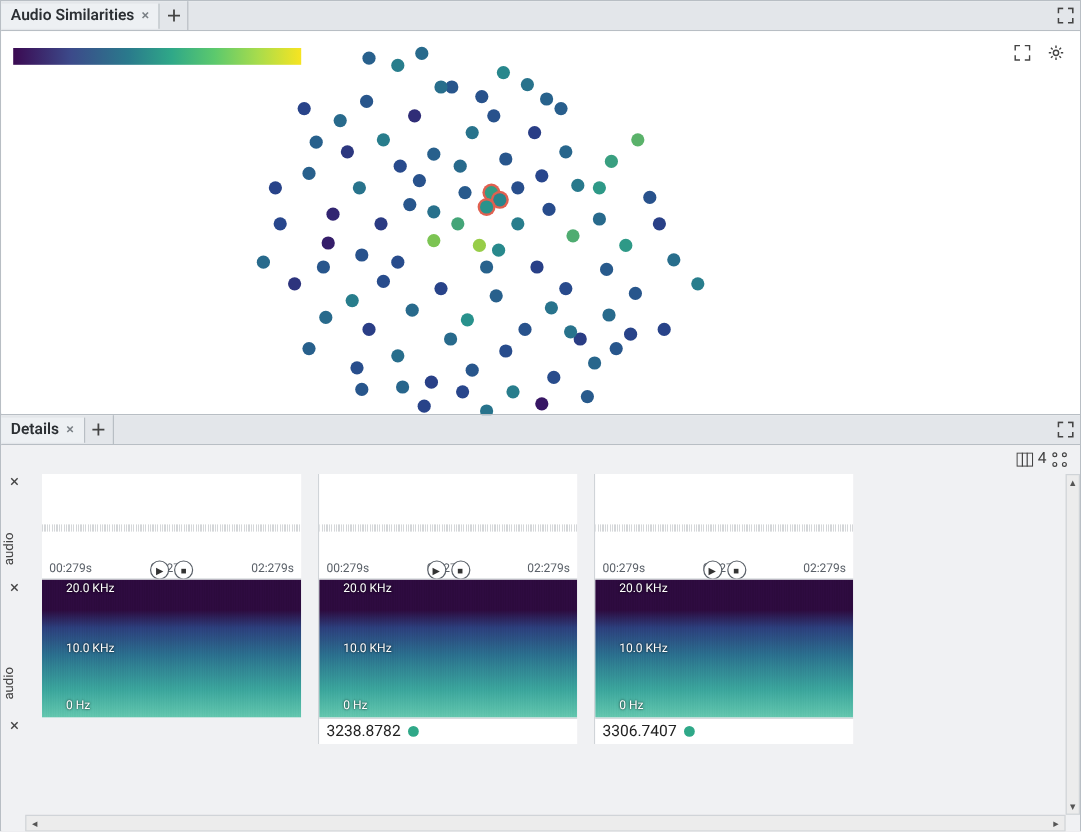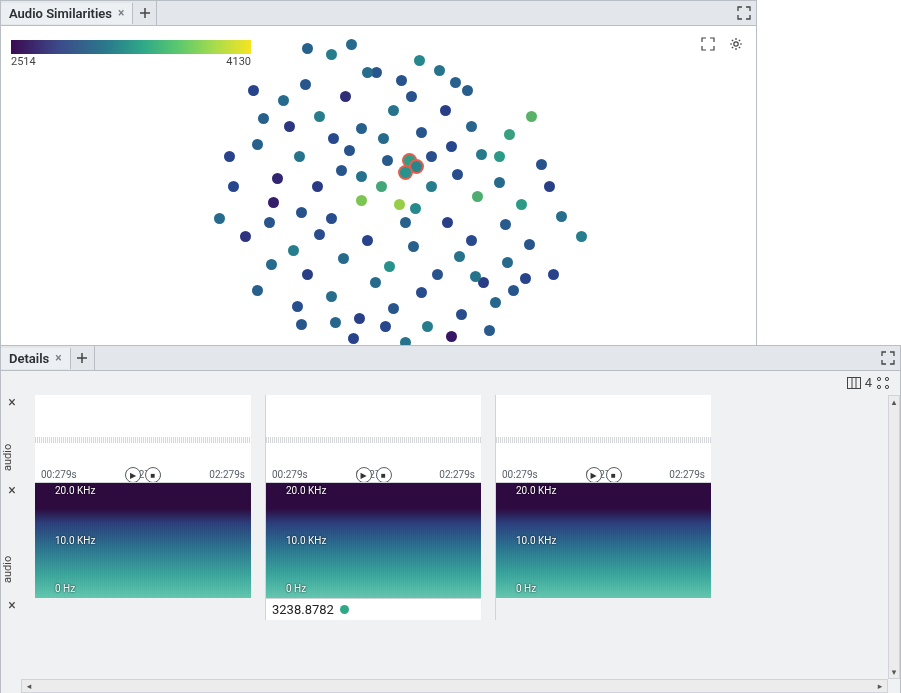--- a/index.html
+++ b/index.html
@@ -5,21 +5,21 @@
   * { box-sizing: border-box; margin: 0; padding: 0; }
   html, body { width: 901px; height: 693px; font-family: -apple-system, BlinkMacSystemFont, "Segoe UI", Roboto, Helvetica, Arial, sans-serif; font-size: 12px; color: #333; background: #fff; overflow: hidden; }
   .panel { border: 1px solid #b8bec4; }
   .tabbar { display: flex; align-items: center; background: #e3e6ea; border-bottom: 1px solid #b8bec4; min-height: 24px; }
   .tab { display: flex; align-items: center; padding: 3px 8px; font-weight: 600; font-size: 13px; color: #2b2f33; border-right: 1px solid #b8bec4; background: #edf0f3; }
   .tab .close-x { margin-left: 6px; color: #7a8086; font-size: 12px; cursor: pointer; }
   .tab-add { width: 24px; height: 24px; display: flex; align-items: center; justify-content: center; color: #444; cursor: pointer; border-right: 1px solid #b8bec4; }
   .tabbar-spacer { flex: 1; }
   .tabbar-btn { width: 24px; height: 24px; display: flex; align-items: center; justify-content: center; color: #444; cursor: pointer; }
   
-  #scatter-panel { width: 757px; height: 345px; position: relative; }
+  #scatter-panel { width: 901px; height: 345px; position: relative; }
   #scatter-body { position: relative; width: 100%; height: calc(100% - 24px); background: #fff; }
   .legend { position: absolute; top: 14px; left: 10px; }
   .legend-title { font-size: 12px; color: #333; margin-bottom: 4px; }
   .legend-bar { width: 240px; height: 14px; background: linear-gradient(90deg, #3b0a52 0%, #3c4a8a 20%, #2a7a8c 40%, #2fa888 55%, #5cc96d 70%, #a8dc4c 85%, #f7e421 100%); }
   .legend-labels { display: flex; justify-content: space-between; width: 240px; font-size: 11px; color: #444; margin-top: 1px; }
   .scatter-area { position: absolute; inset: 0; }
   .dot { position: absolute; width: 11px; height: 11px; border-radius: 50%; }
   .dot.sel { box-shadow: 0 0 0 2px #e06050; }
   .corner-tools { position: absolute; top: 6px; right: 8px; display: flex; gap: 4px; }
   
@@ -81,24 +81,20 @@
       </div>
       <div class="tabbar-btn">
         <svg width="14" height="14" viewBox="0 0 14 14">
             <circle cx="7" cy="7" r="2.2" stroke="#444" stroke-width="1.2" fill="none"></circle>
             <path d="M7 1v2M7 11v2M1 7h2M11 7h2M2.8 2.8l1.4 1.4M9.8 9.8l1.4 1.4M11.2 2.8 9.8 4.2M4.2 9.8l-1.4 1.4" stroke="#444" stroke-width="1.2"></path>
           </svg>
       </div>
     </div>
     <div class="legend">
       <div class="legend-bar"></div>
-      <div class="legend-labels">
-        <span>2514</span>
-        <span>4130</span>
-      </div>
     </div>
     <div class="scatter-area" id="scatter-area">
         <div class="dot sel" style="left: 403px; top: 129px; background: rgb(51, 156, 132);"></div>
         <div class="dot sel" style="left: 410px; top: 135px; background: rgb(40, 133, 140);"></div>
         <div class="dot sel" style="left: 399px; top: 141px; background: rgb(40, 147, 140);"></div>
         <div class="dot" style="left: 301px; top: 17px; background: rgb(40, 96, 140);"></div>
         <div class="dot" style="left: 325px; top: 23px; background: rgb(40, 125, 140);"></div>
         <div class="dot" style="left: 345px; top: 13px; background: rgb(40, 106, 140);"></div>
         <div class="dot" style="left: 370px; top: 41px; background: rgb(40, 86, 140);"></div>
         <div class="dot" style="left: 413px; top: 29px; background: rgb(40, 135, 140);"></div>
@@ -301,20 +297,24 @@
                 <div class="wave-btn">■</div>
               </div>
             </div>
             <div class="spec">
               <div class="spec-bg"></div>
               <div class="spec-noise"></div>
               <div class="spec-label" style="top: 2px;">20.0 KHz</div>
               <div class="spec-label" style="top: 52px;">10.0 KHz</div>
               <div class="spec-label" style="top: 100px;">0 Hz</div>
             </div>
+            <div class="metric">
+              <span>3306.7407</span>
+              <span class="metric-dot"></span>
+            </div>
           </div>
         </div>
     </div>
 
     <div class="vscroll">
       <div class="vscroll-btn" style="top:0">▴</div>
       <div class="vscroll-btn" style="bottom:0">▾</div>
     </div>
     <div class="hscroll">
       <div class="hscroll-btn hscroll-left">◂</div>

